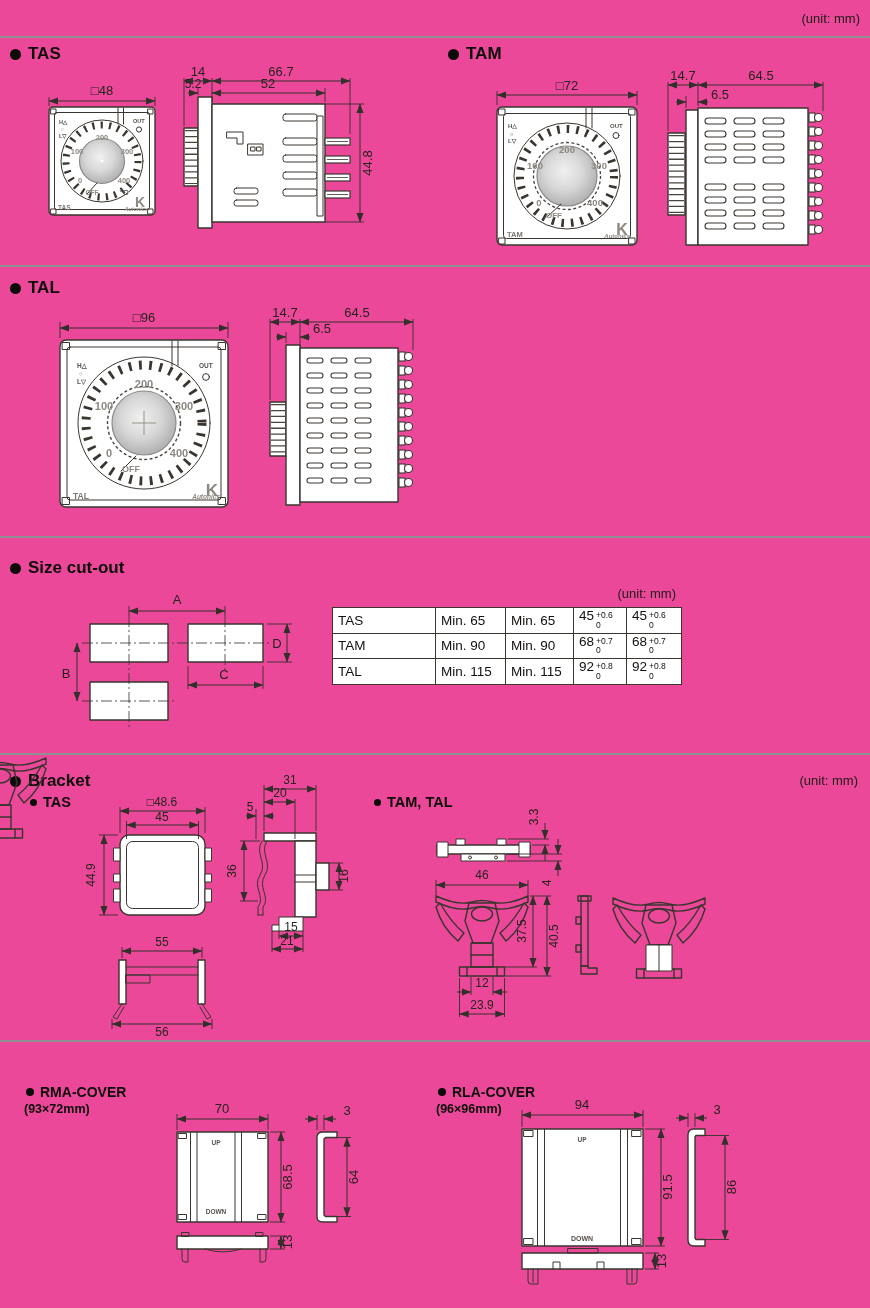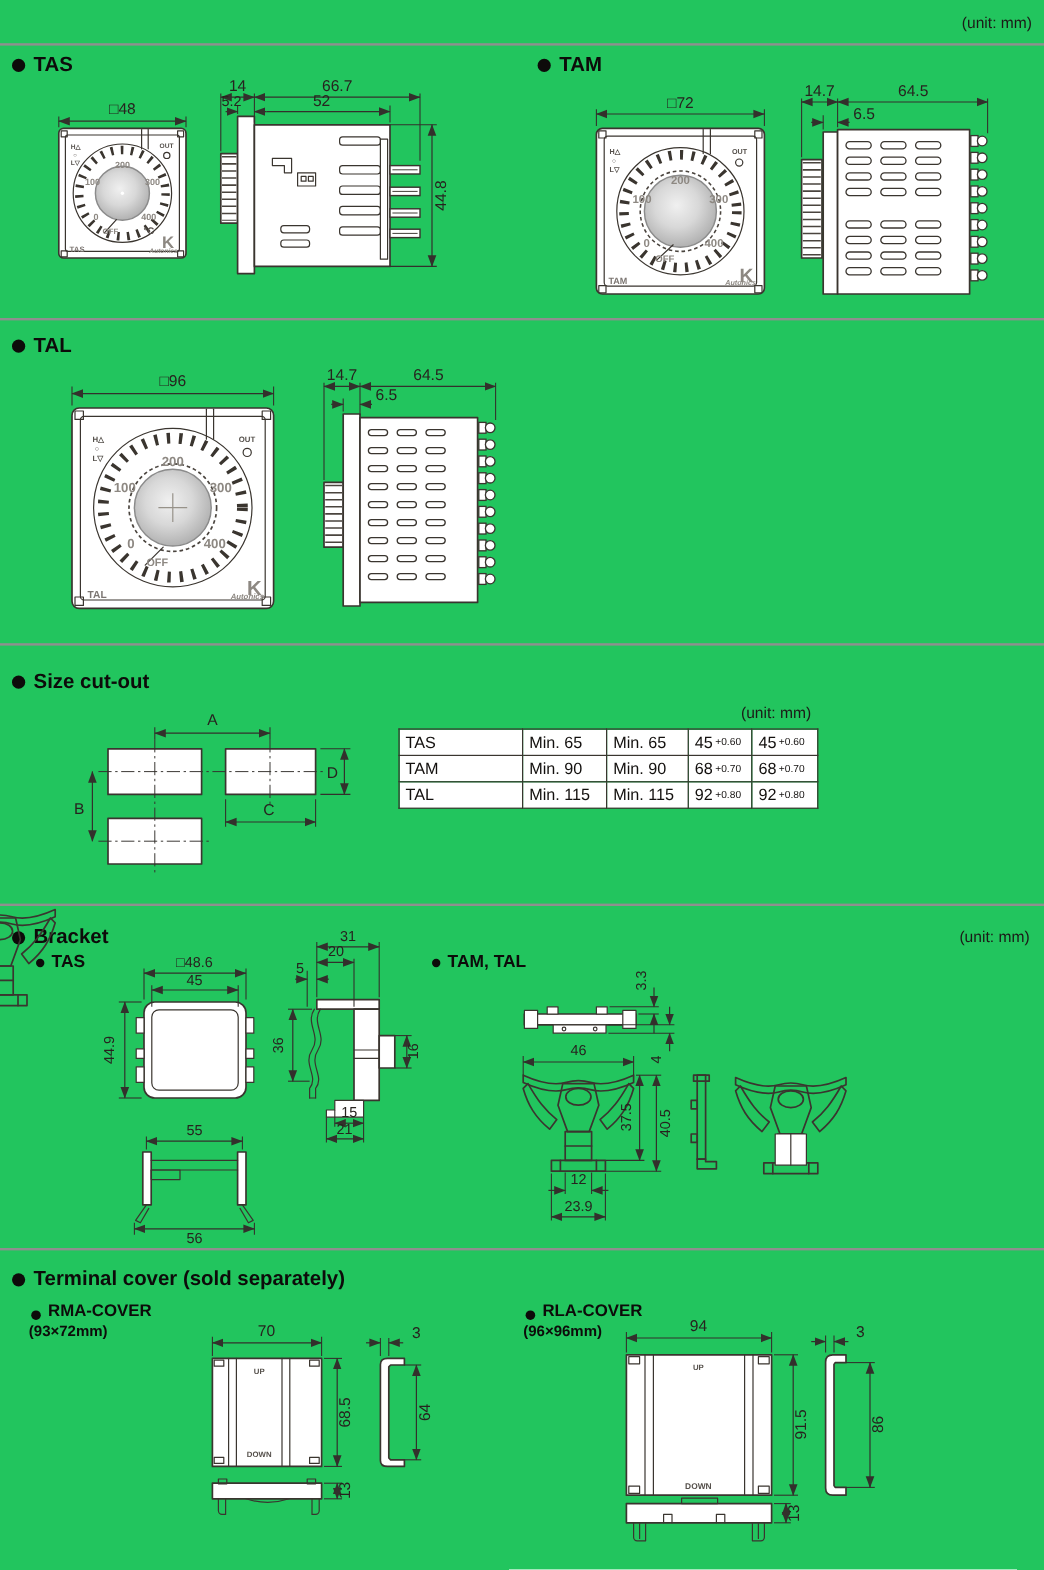--- a/index.html
+++ b/index.html
@@ -1,43 +1,43 @@
 <!DOCTYPE html>
 <html><head>
 <meta charset="utf-8">
 <style>
   html,body{margin:0;padding:0;background:#fff}
-  .page{position:relative;width:870px;height:1308px;background:#22c55e;font-family:"Liberation Sans",sans-serif;overflow:hidden}
+  .page{position:relative;width:870px;height:1308px;background:#ec4899;font-family:"Liberation Sans",sans-serif;overflow:hidden}
   .rule{position:absolute;left:0;width:870px;height:2px;background:#8f8f8f}
   .unit{position:absolute;font-size:13px;color:#1c1917}
   .h1{position:absolute;display:flex;align-items:center;gap:7px;font-weight:bold;font-size:17px;color:#0d0b0a;white-space:nowrap}
   .h1 .b{width:11px;height:11px;border-radius:50%;background:#0d0b0a;flex:0 0 auto}
   .h2{position:absolute;display:flex;align-items:center;gap:6px;font-weight:bold;font-size:14.5px;color:#0d0b0a;white-space:nowrap}
   .h2 .b{width:7px;height:7px;border-radius:50%;background:#0d0b0a;flex:0 0 auto}
-  .h3{position:absolute;display:flex;align-items:flex-end;gap:6px;font-weight:bold;font-size:14px;color:#0d0b0a;white-space:nowrap}
+  .h3{position:absolute;display:flex;align-items:center;gap:6px;font-weight:bold;font-size:14px;color:#0d0b0a;white-space:nowrap}
   .h3 .b{width:8px;height:8px;border-radius:50%;background:#0d0b0a;flex:0 0 auto}
   .sz{position:absolute;font-weight:bold;font-size:12.5px;color:#0d0b0a}
   svg.d{position:absolute}
   .ln{fill:none;stroke:#3a352f;stroke-width:1.4;stroke-linejoin:round;stroke-linecap:round}
   .lf{fill:#fff;stroke:#3a352f;stroke-width:1.4;stroke-linejoin:round}
   .t{stroke-width:1}
   .dim{stroke:#33302c;stroke-width:1;fill:none}
   .ext{stroke:#33302c;stroke-width:0.9;fill:none}
   .cl{stroke:#33302c;stroke-width:0.8;stroke-dasharray:11 3 2 3;fill:none}
   .dt{font-size:13px;fill:#27231f;text-anchor:middle;font-family:"Liberation Sans",sans-serif}
   .dt2{font-size:12px}
   .dn{font-weight:bold;fill:#8d8882;text-anchor:middle;font-family:"Liberation Sans",sans-serif}
   .dm{fill:#55504b;font-weight:bold;text-anchor:middle;font-family:"Liberation Sans",sans-serif}
   .cot{position:absolute;left:332px;top:607px;border-collapse:collapse;font-size:13.5px;color:#13100e;table-layout:fixed}
   .cot td{border:1.6px solid #3a352f;padding:0 5px;height:21px;text-align:left;background:#fff;overflow:hidden}
   .cot tr.hd td{height:38px}
   .diag{position:relative;padding:0 !important;background:linear-gradient(to bottom right,transparent calc(50% - 0.9px),#3a352f calc(50% - 0.9px),#3a352f calc(50% + 0.9px),transparent calc(50% + 0.9px))}
   .diag .szt{position:absolute;top:1px;right:5px}
   .diag .srt{position:absolute;bottom:1px;left:5px}
-  .tolstack{display:inline-flex;flex-direction:row;margin-left:2px;transform:translateY(-2px);font-size:8.5px;line-height:1.15}
+  .tolstack{display:inline-flex;flex-direction:column;margin-left:2px;transform:translateY(-2px);font-size:8.5px;line-height:1.15}
   .tolstack i{font-style:normal}
 </style>
 </head>
 <body>
 
 <div class="page">
 
   <svg width="0" height="0" style="position:absolute">
     <defs>
       <marker id="arr" viewBox="0 0 10 10" refX="9.2" refY="5" markerWidth="10" markerHeight="10" orient="auto-start-reverse" markerUnits="userSpaceOnUse">
@@ -86,27 +86,23 @@
       <span>Size cut-out</span>
     </div>
   <div class="h1" style="left:10px;top:771px">
       <span class="b"></span>
       <span>Bracket</span>
     </div>
   <div class="h2" style="left:30px;top:794px">
       <span class="b"></span>
       <span>TAS</span>
     </div>
-  <div class="h2" style="left:360px;top:794px">
+  <div class="h2" style="left:374px;top:794px">
       <span class="b"></span>
       <span>TAM, TAL</span>
-    </div>
-  <div class="h1" style="left:10px;top:1056px">
-      <span class="b"></span>
-      <span>Terminal cover (sold separately)</span>
     </div>
   <div class="h3" style="left:26px;top:1084px">
       <span class="b"></span>
       <span>RMA-COVER</span>
     </div>
   <div class="sz" style="left:24px;top:1102px">(93×72mm)</div>
   <div class="h3" style="left:438px;top:1084px">
       <span class="b"></span>
       <span>RLA-COVER</span>
     </div>

